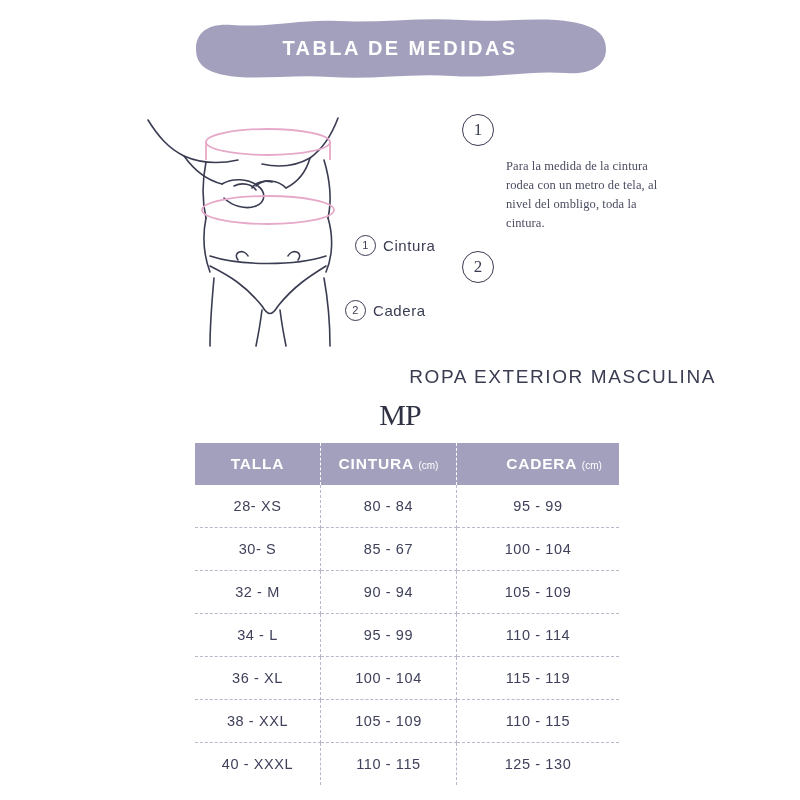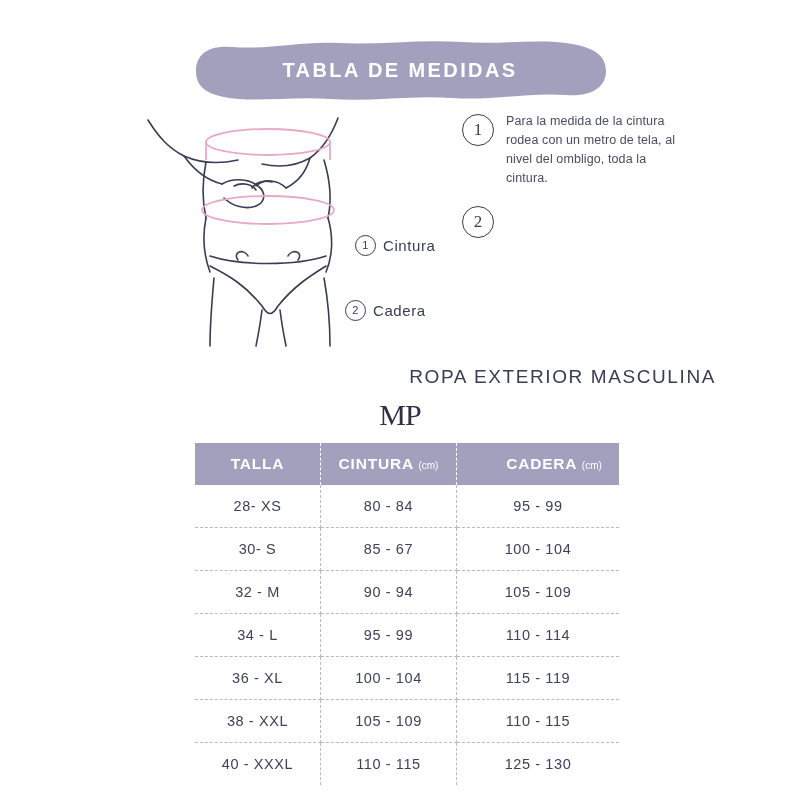--- a/index.html
+++ b/index.html
@@ -13,21 +13,21 @@
     font-family: "Liberation Sans", sans-serif;
     color: #2f3144;
     position: relative;
     overflow: hidden;
   }
 
   
   .banner-wrap {
     position: absolute;
     left: 0;
-    top: 35px;
+    top: 13px;
     width: 800px;
     height: 70px;
   }
   .banner-svg { display: block; }
   .banner-text {
     position: absolute;
     left: 0;
     top: 0;
     width: 800px;
     height: 70px;
@@ -96,26 +96,27 @@
     border-radius: 50%;
     display: flex;
     align-items: center;
     justify-content: center;
     font-size: 17px;
     color: #3a3c52;
     font-family: "Liberation Serif", serif;
     margin-top: 2px;
   }
   .instr-text {
-    font-family: Liberation Sans, sans-serif;
+    font-family: Liberation Serif, serif;
     font-size: 12.5px;
     line-height: 1.52;
     color: #4a4c60;
     max-width: 172px;
     letter-spacing: 0.1px;
+    margin-top: 45px;
   }
 
   
   .section-title {
     position: absolute;
     left: 12px;
     top: 366px;
     width: 704px;
     text-align: right;
     font-size: 19px;

